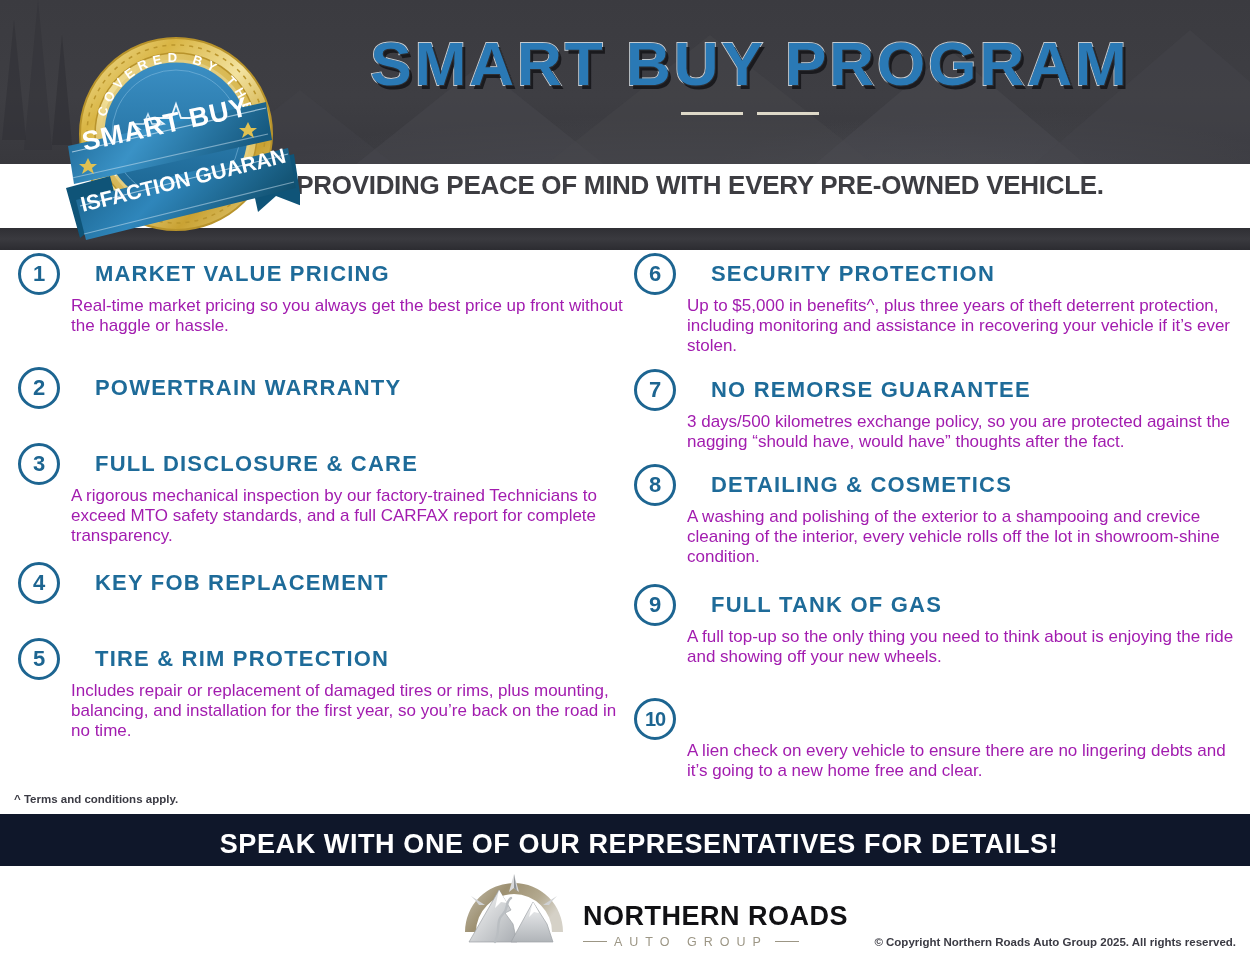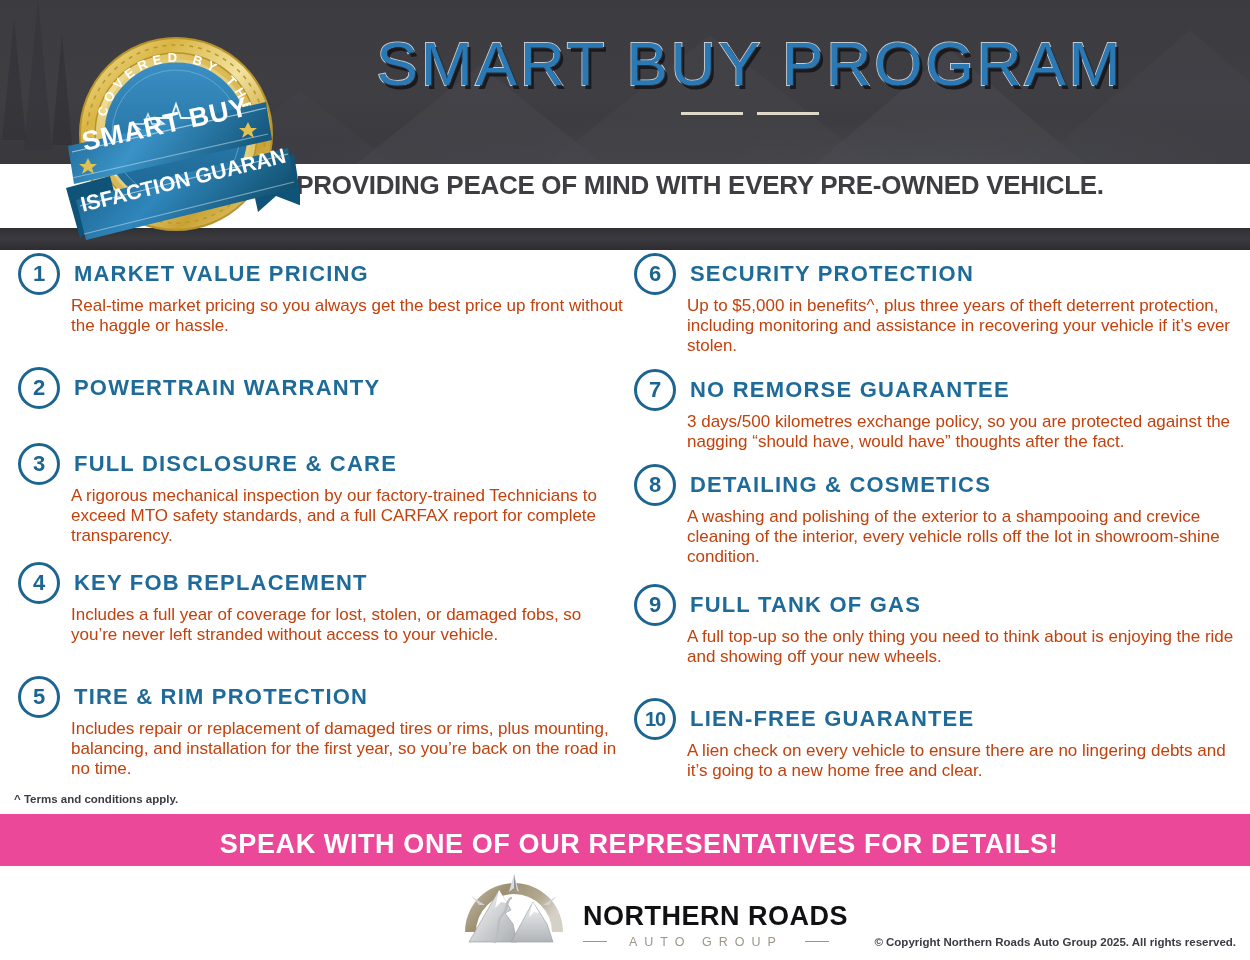--- a/index.html
+++ b/index.html
@@ -58,21 +58,21 @@
   .tree2 { left: 24px; top: 0px;   border-width: 0 14px 150px 14px; border-bottom-color: #323237; }
   .tree3 { left: 52px; top: 35px;  border-width: 0 10px 110px 10px; border-bottom-color: #2c2c31; }
 
   .title {
     position: absolute;
     left: 300px; top: 33px;
     width: 900px;
     text-align: center;
     font-family: "Liberation Sans", sans-serif;
     font-size: 62px;
-    font-weight: normal;
+    font-weight: bold;
     letter-spacing: 3px;
     color: #2a79b5;
     line-height: 1;
     -webkit-text-stroke: 2px #cfd6dc;
     paint-order: stroke fill;
     text-shadow:
       3px 4px 0 rgba(20,20,24,0.85),
       0 0 1px rgba(20,20,24,0.6);
     white-space: nowrap;
   }
@@ -170,46 +170,47 @@
     color: #1d6591;
     line-height: 1;
   }
   .num.wide { letter-spacing: -1px; font-size: 20px; }
   .promise-title {
     font-size: 22px;
     font-weight: bold;
     letter-spacing: 1.2px;
     color: #1e6b99;
     white-space: nowrap;
+    margin-left: 21px;
   }
   .promise-body {
     margin-left: 53px;
     margin-top: -2px;
     font-size: 17px;
     line-height: 1.17;
-    color: #c2410c;
+    color: #a21caf;
     max-width: 552px;
   }
 
   
   .terms {
     position: absolute;
     left: 14px; top: 793px;
     font-size: 11.5px;
     font-weight: bold;
     color: #3b3b44;
   }
 
   
   .cta-bar {
     position: absolute;
     left: 0; top: 814px;
     width: 1250px;
     height: 60px;
-    background: #ec4899;
+    background: #0f172a;
     display: flex;
     align-items: center;
     justify-content: center;
   }
   .cta-text {
     font-size: 27px;
     font-weight: bold;
     letter-spacing: 0.6px;
     color: #ffffff;
     padding-left: 28px;
@@ -235,21 +236,21 @@
   .logo-name {
     font-size: 27px;
     font-weight: bold;
     letter-spacing: 0.5px;
     color: #111114;
     line-height: 1;
   }
   .logo-sub-wrap {
     display: flex;
     align-items: center;
-    gap: 22px;
+    gap: 7px;
     margin-top: 6px;
   }
   .logo-rule { height: 1px; width: 24px; background: #9c9685; }
   .logo-sub {
     font-size: 12.5px;
     letter-spacing: 7px;
     color: #9c9685;
     line-height: 1;
   }
   .copyright {
@@ -395,21 +396,20 @@
           <div class="promise-title">FULL DISCLOSURE &amp; CARE</div>
         </div>
         <div class="promise-body">A rigorous mechanical inspection by our factory-trained Technicians to exceed MTO safety standards, and a full CARFAX report for complete transparency.</div>
       </div>
 
       <div class="promise" style="margin-top:14px;">
         <div class="promise-head">
           <div class="num">4</div>
           <div class="promise-title">KEY FOB REPLACEMENT</div>
         </div>
-        <div class="promise-body">Includes a full year of coverage for lost, stolen, or damaged fobs, so you’re never left stranded without access to your vehicle.</div>
       </div>
 
       <div class="promise" style="margin-top:28px;">
         <div class="promise-head">
           <div class="num">5</div>
           <div class="promise-title">TIRE &amp; RIM PROTECTION</div>
         </div>
         <div class="promise-body">Includes repair or replacement of damaged tires or rims, plus mounting, balancing, and installation for the first year, so you’re back on the road in no time.</div>
       </div>
 
@@ -445,21 +445,20 @@
         <div class="promise-head">
           <div class="num">9</div>
           <div class="promise-title">FULL TANK OF GAS</div>
         </div>
         <div class="promise-body">A full top-up so the only thing you need to think about is enjoying the ride and showing off your new wheels.</div>
       </div>
 
       <div class="promise" style="margin-top:28px;">
         <div class="promise-head">
           <div class="num wide">10</div>
-          <div class="promise-title">LIEN-FREE GUARANTEE</div>
         </div>
         <div class="promise-body">A lien check on every vehicle to ensure there are no lingering debts and it’s going to a new home free and clear.</div>
       </div>
 
     </div>
   </div>
 
   <div class="terms">^ Terms and conditions apply.</div>
 
   <div class="cta-bar">

